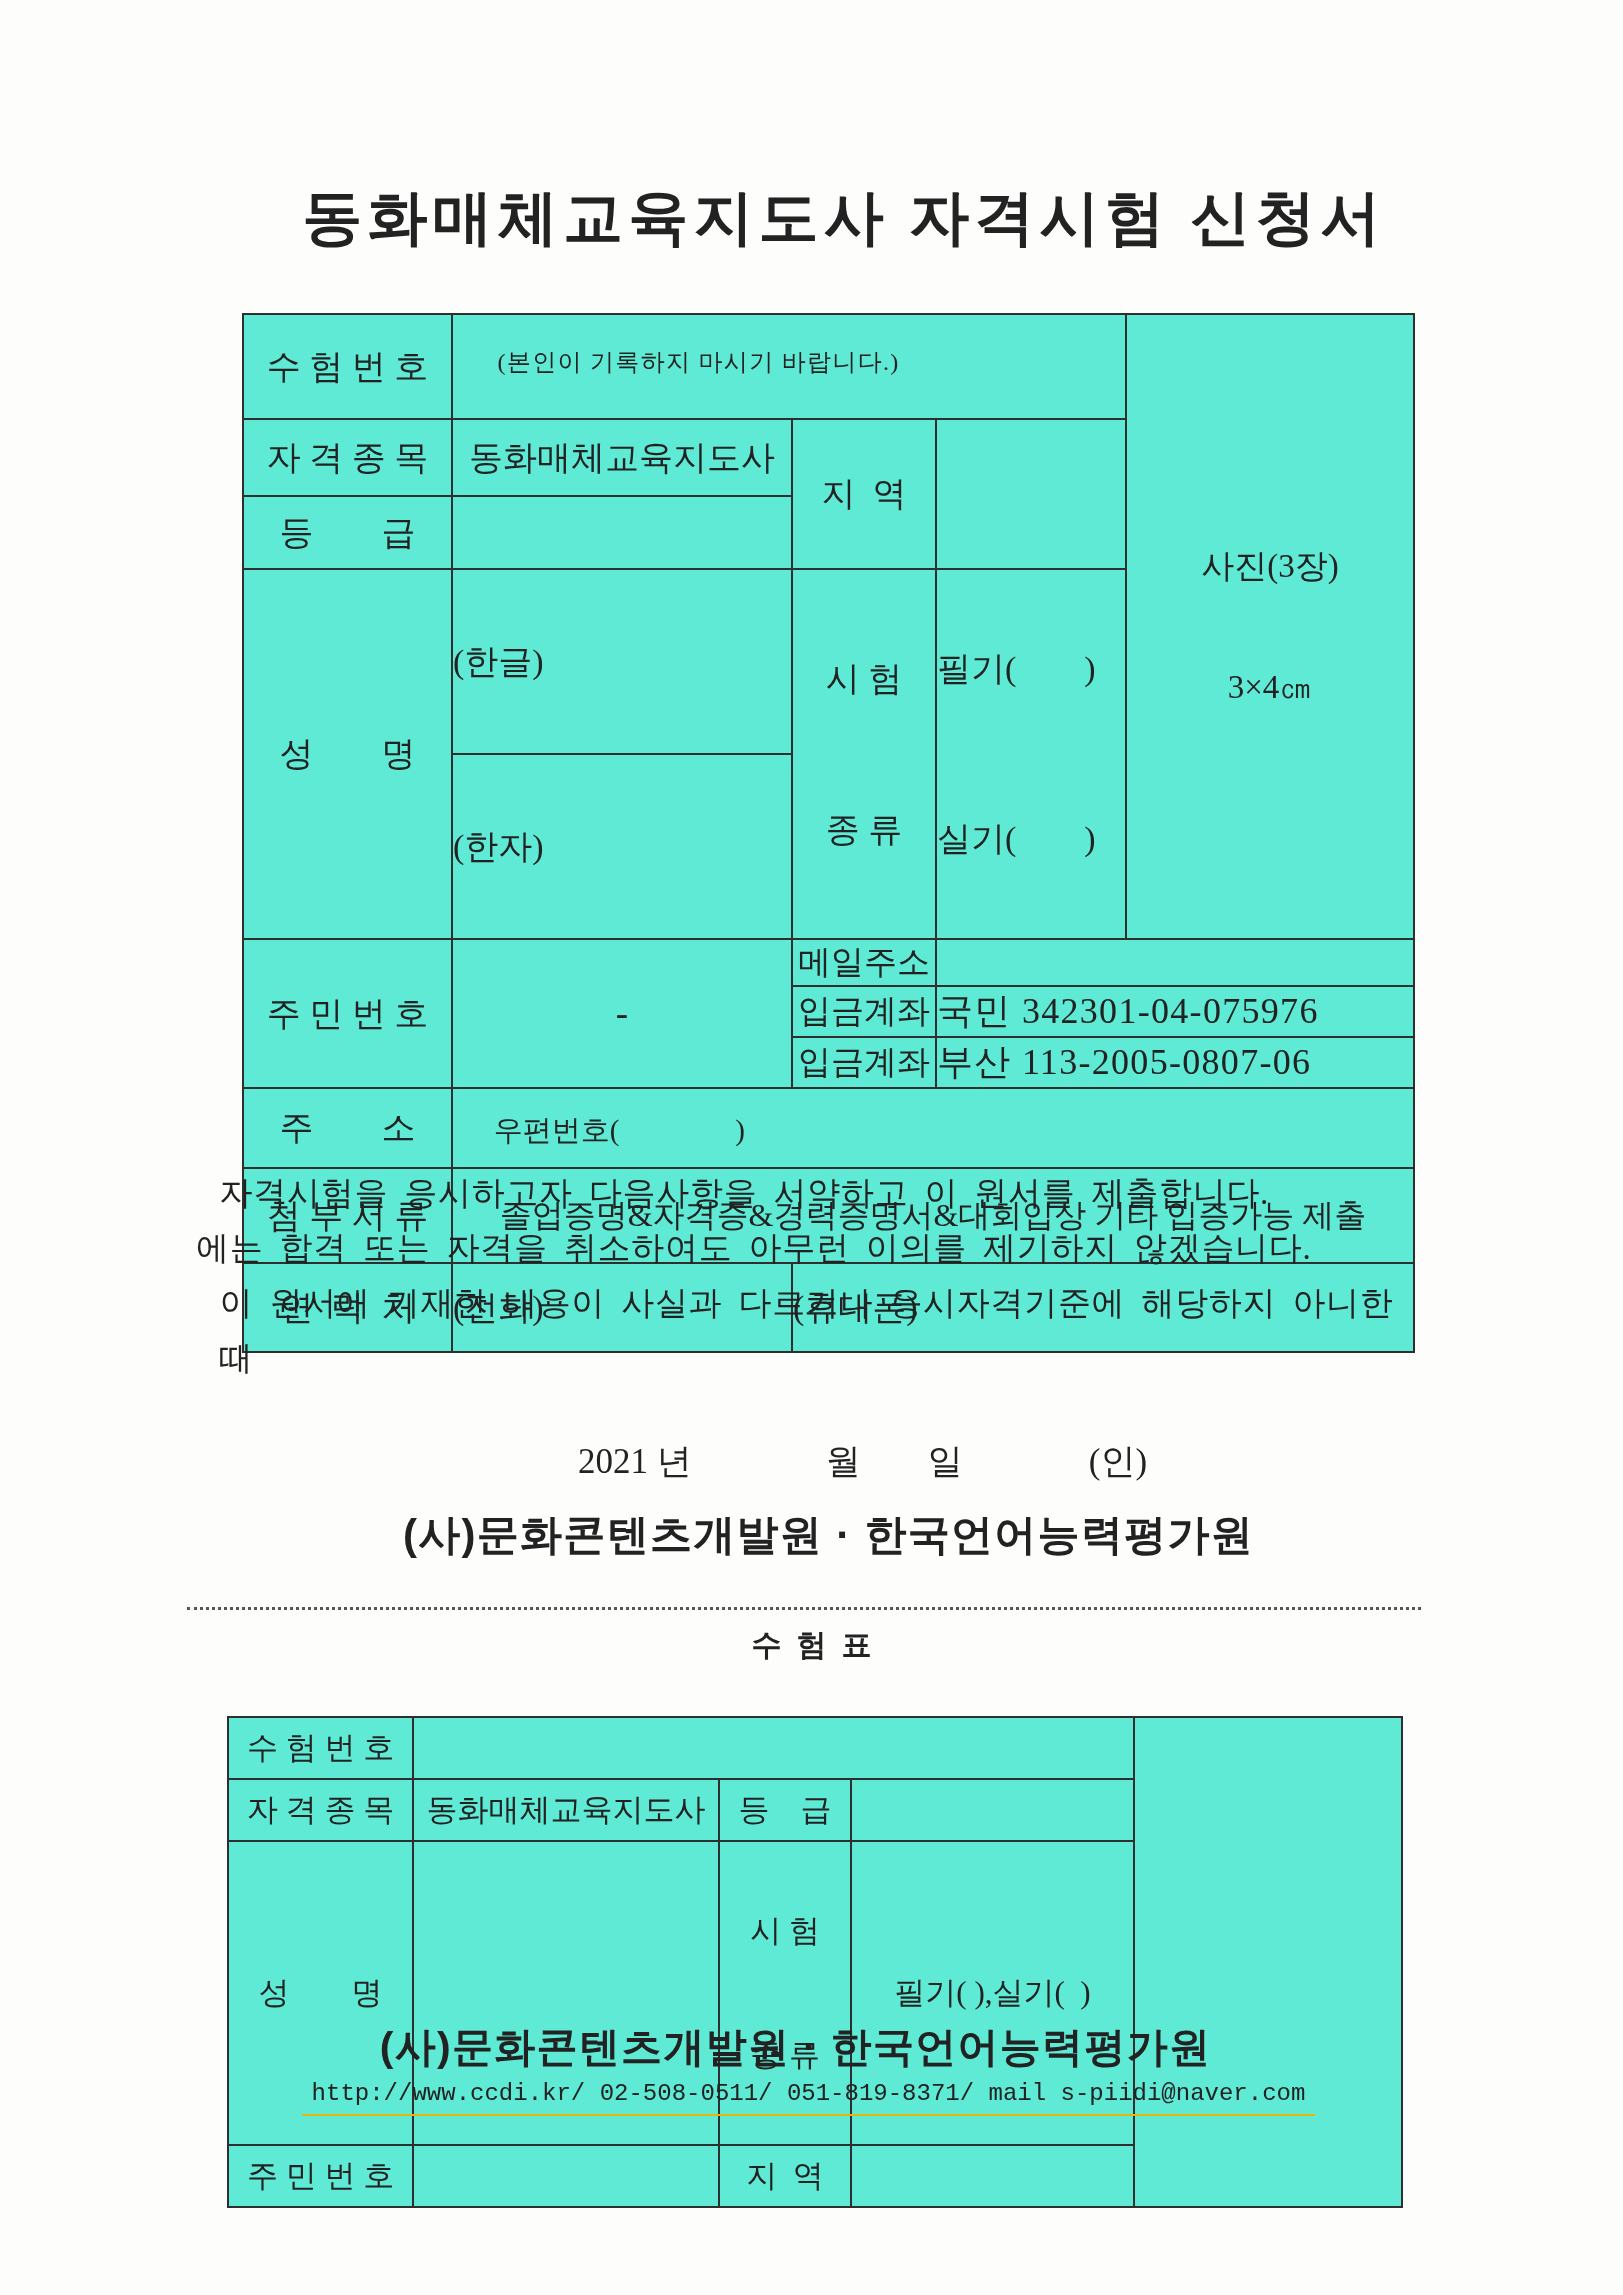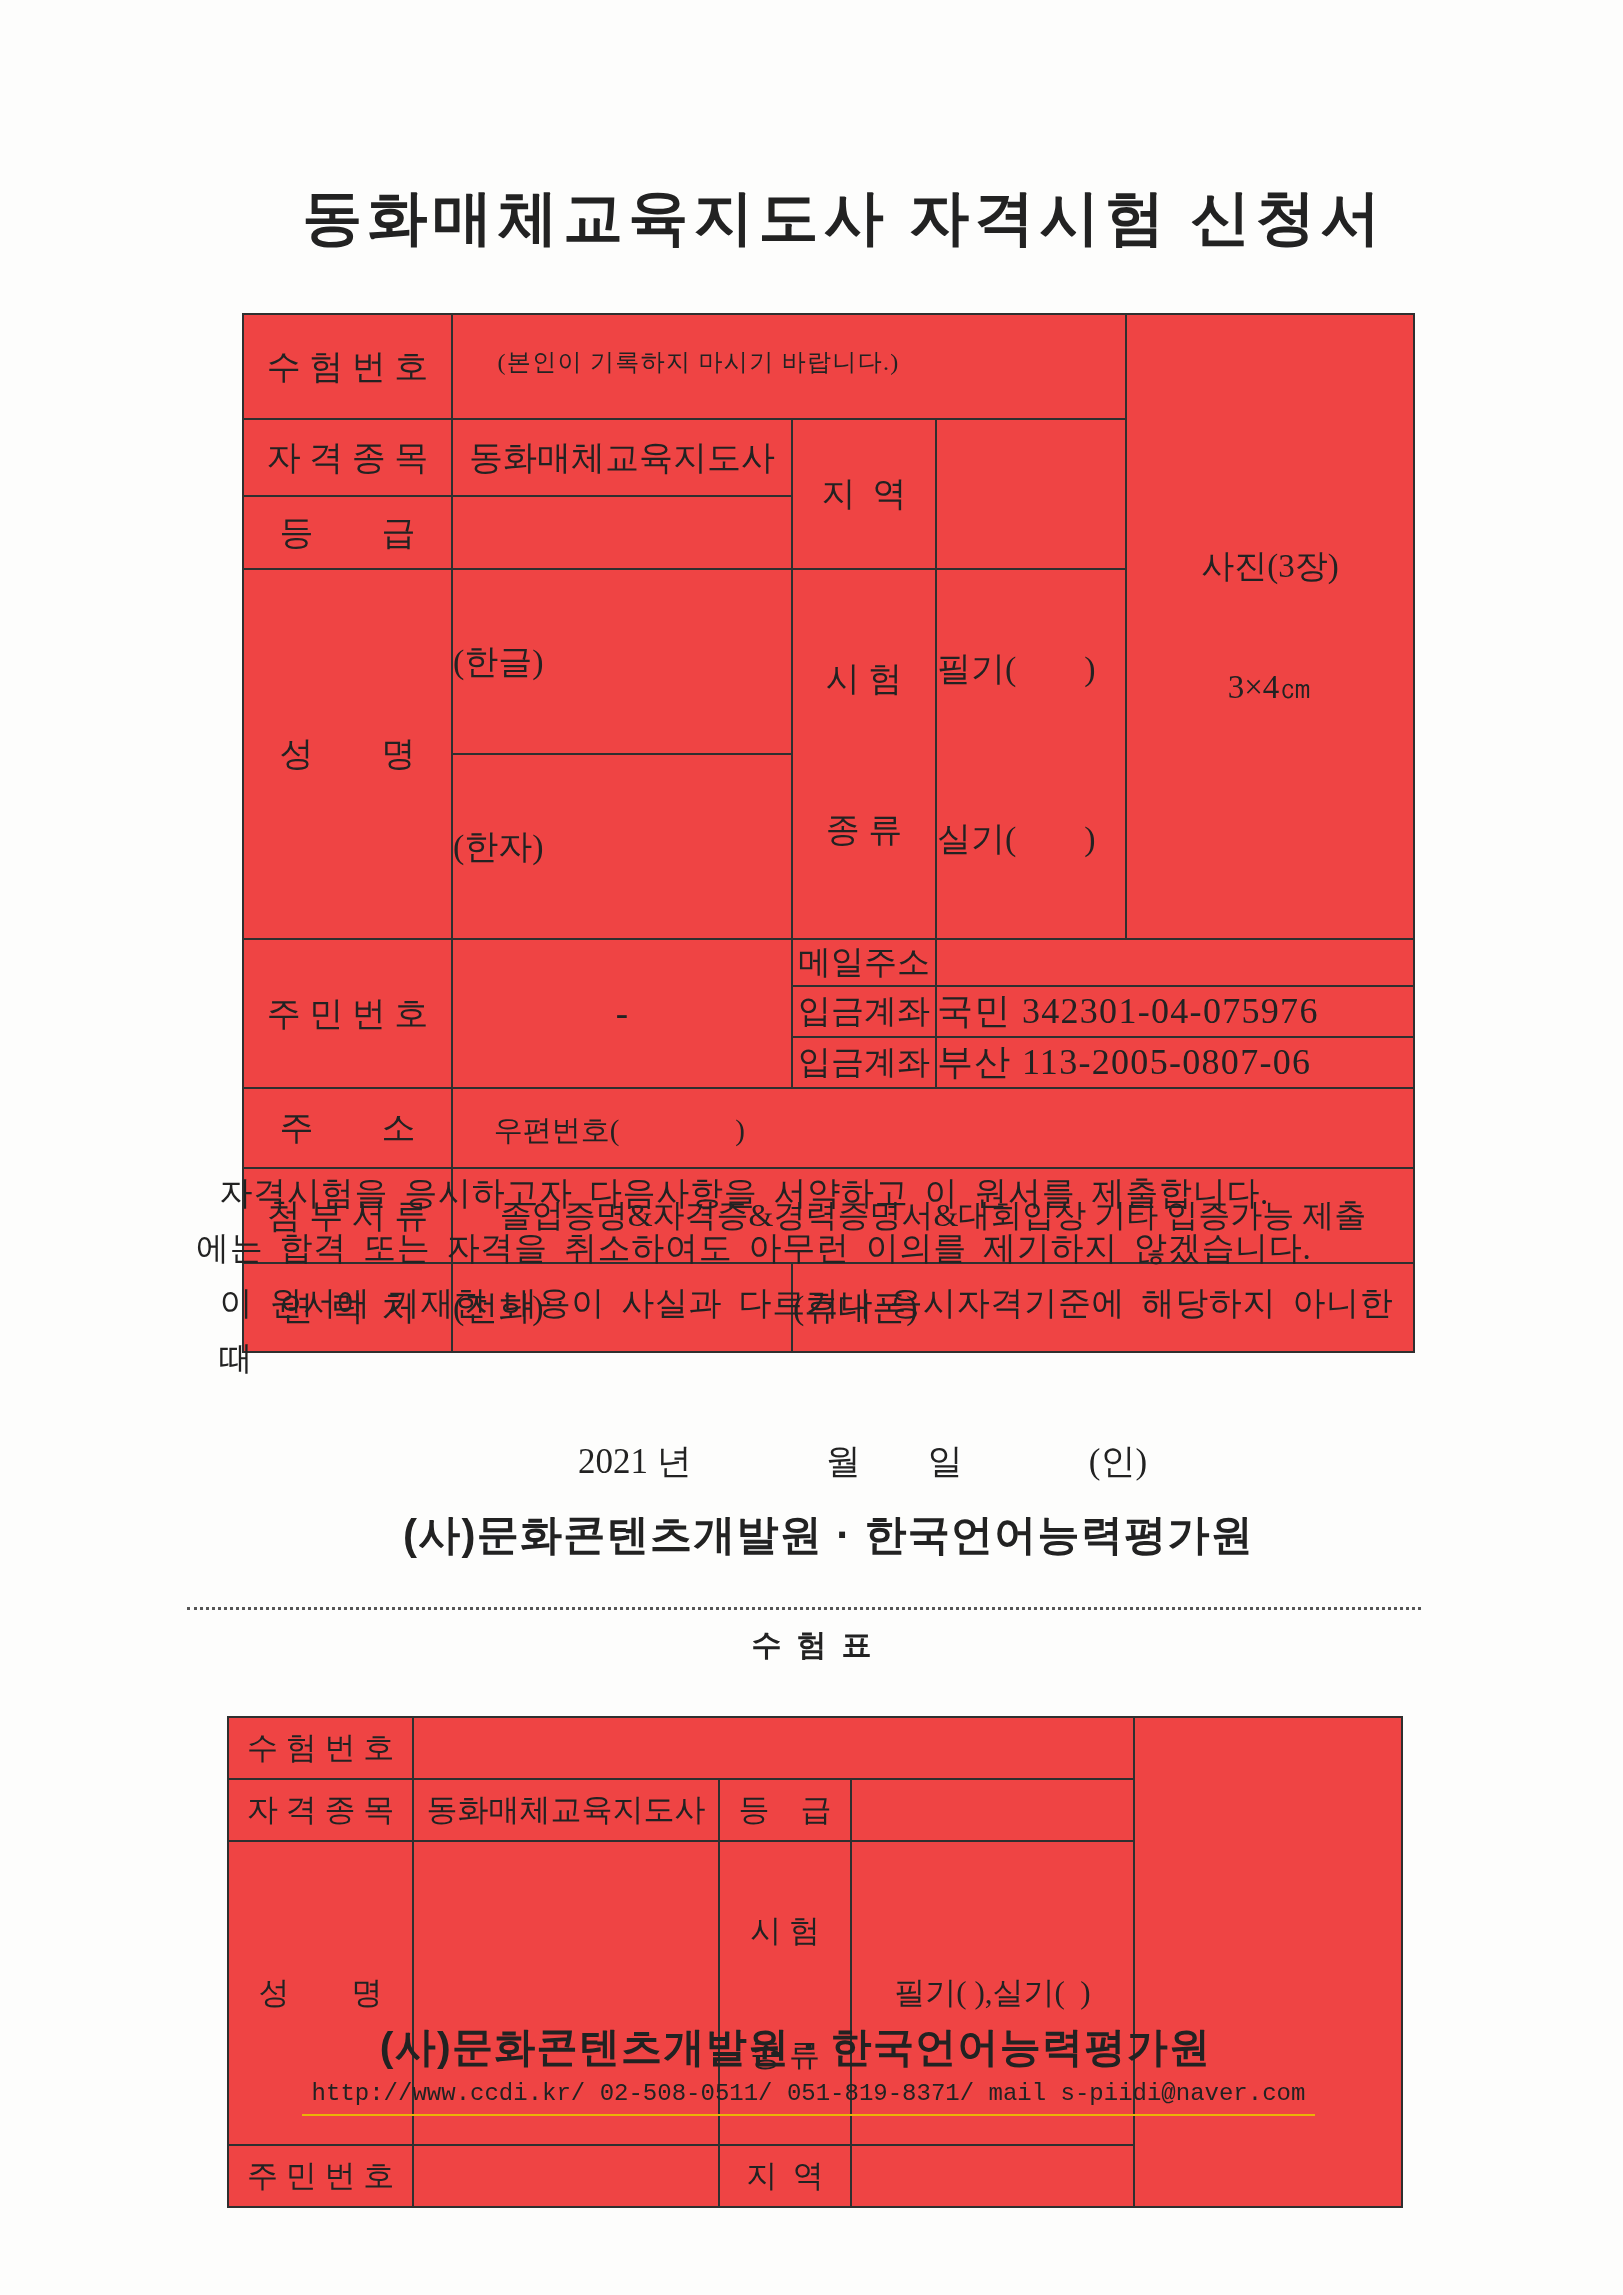--- a/index.html
+++ b/index.html
@@ -22,21 +22,21 @@
     font-size: 60px; font-weight: bold;
     letter-spacing: 5.2px;
     white-space: pre;
     margin: 0;
   }
   
   table.form-table {
     border-collapse: collapse;
     table-layout: fixed;
     position: absolute;
-    background: #ef4444;
+    background: #5eead4;
   }
   table.form-table, table.form-table td {
     border: 2px solid #2f2f2f;
   }
   table.form-table { border-width: 2.6px; }
   table.form-table td {
     padding: 0;
     vertical-align: middle;
     white-space: pre;
     overflow: hidden;

